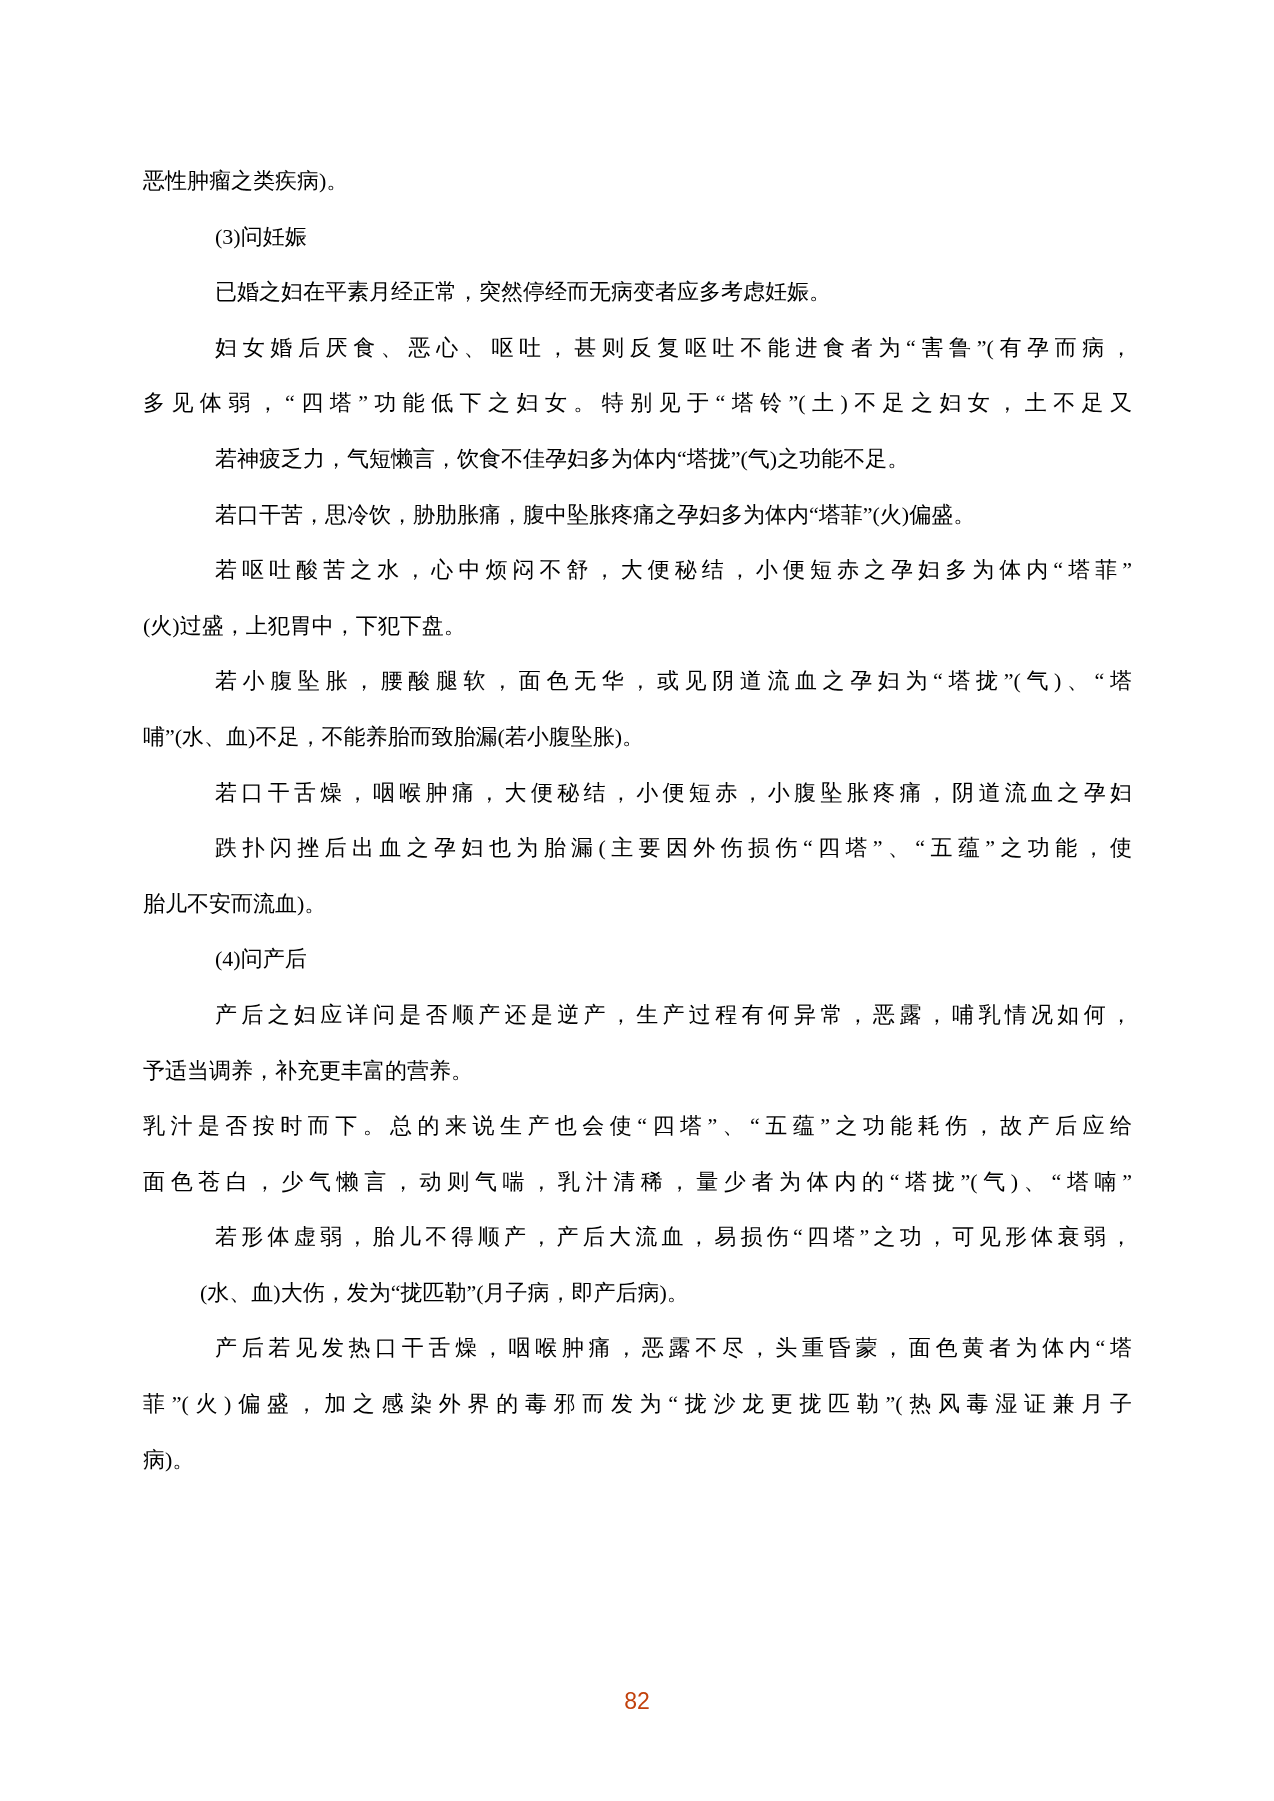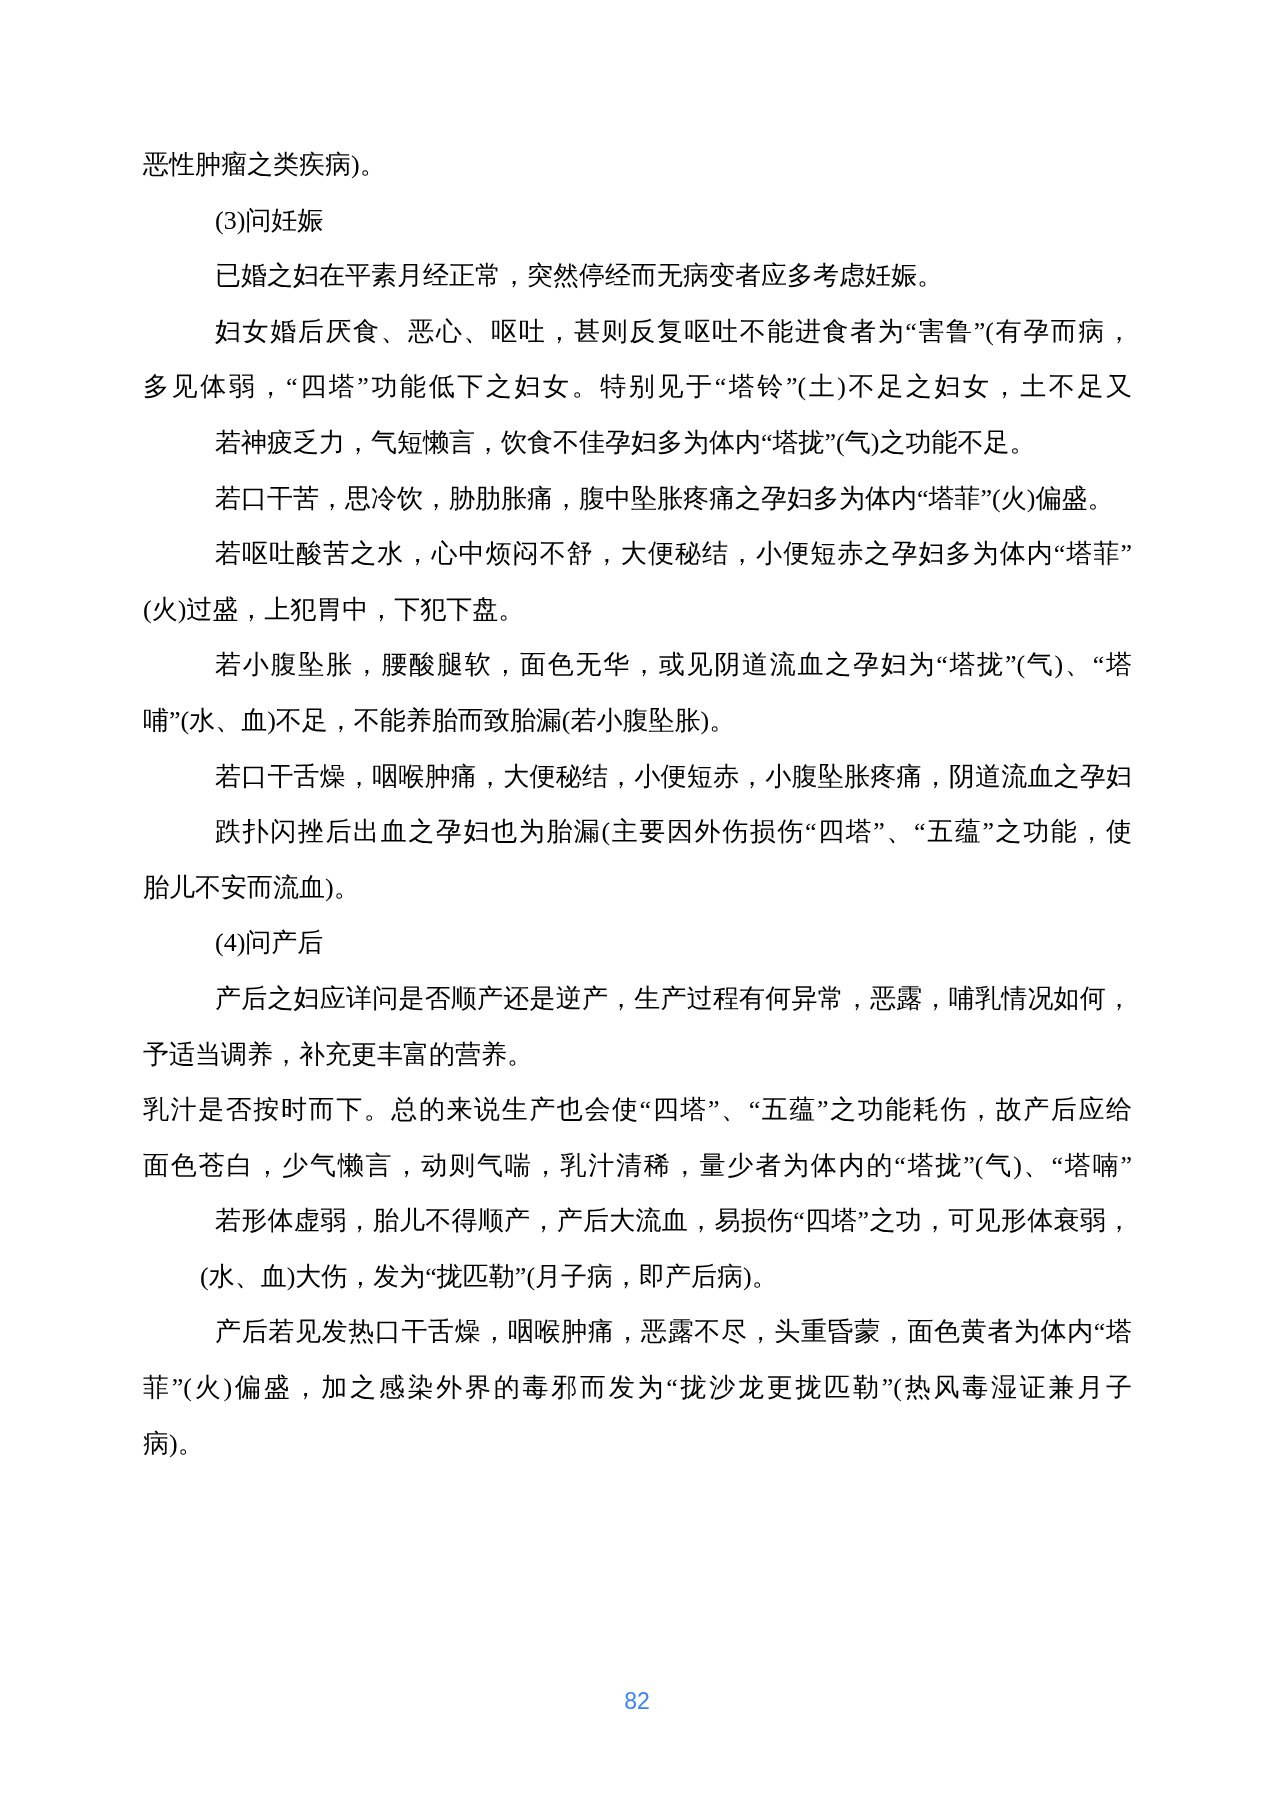--- a/index.html
+++ b/index.html
@@ -12,23 +12,23 @@
     width: 1274px;
     height: 1801px;
     background: #ffffff;
     overflow: hidden;
     font-family: "Liberation Serif", "DejaVu Serif", serif;
     color: #000000;
   }
   .text-block {
     position: absolute;
     left: 143px;
-    top: 137px;
+    top: 153px;
     width: 989px;
-    font-size: 26px;
+    font-size: 22px;
     line-height: 55.6px;
     letter-spacing: 0;
   }
   .line {
     height: 55.6px;
     white-space: normal;
     overflow: visible;
     text-align: left;
   }
   .line.j {
@@ -39,21 +39,21 @@
   .line.ind-para { text-indent: 72px; }
   .line.ind-half { text-indent: 57px; }
   .page-number {
     position: absolute;
     left: 0;
     top: 1688px;
     width: 1274px;
     text-align: center;
     font-family: "Liberation Sans", "DejaVu Sans", sans-serif;
     font-size: 23px;
-    color: #3b82f6;
+    color: #c2410c;
   }
 </style>
 </head>
 <body>
 
 <div class="page">
   <div class="text-block">
       <div class="line">恶性肿瘤之类疾病)。</div>
       <div class="line ind-para">(3)问妊娠</div>
       <div class="line ind-para">已婚之妇在平素月经正常，突然停经而无病变者应多考虑妊娠。</div>

